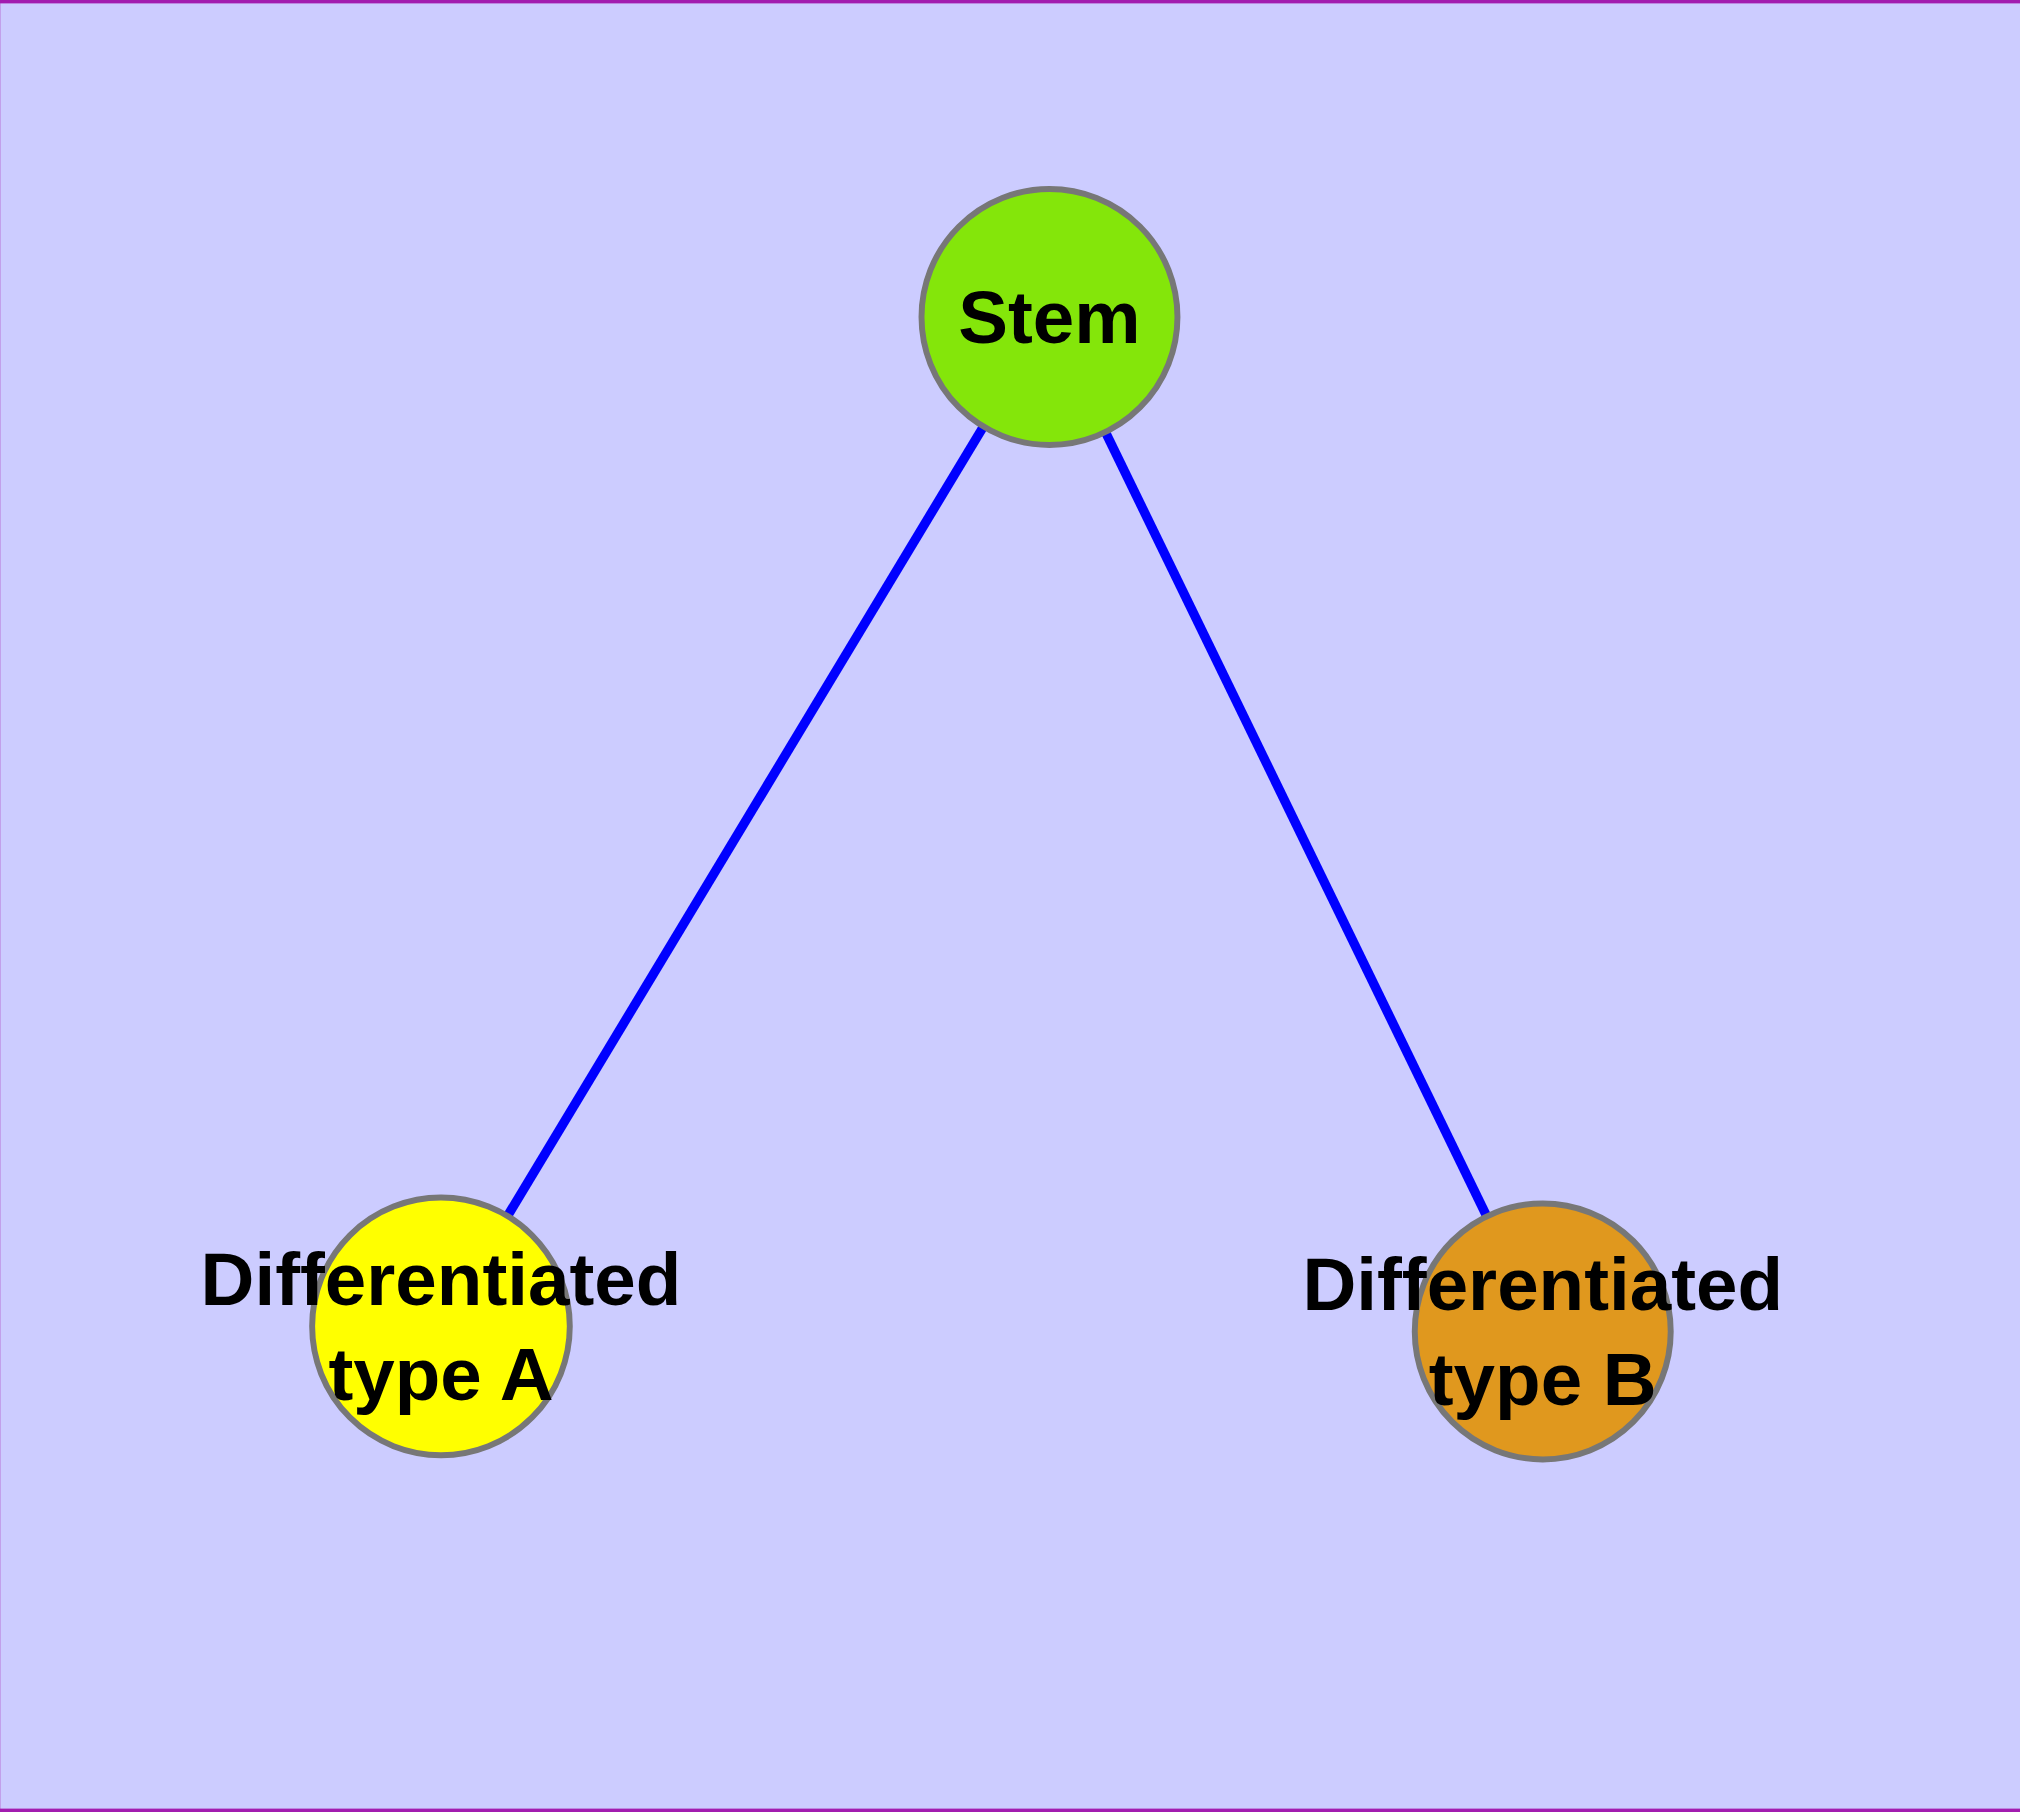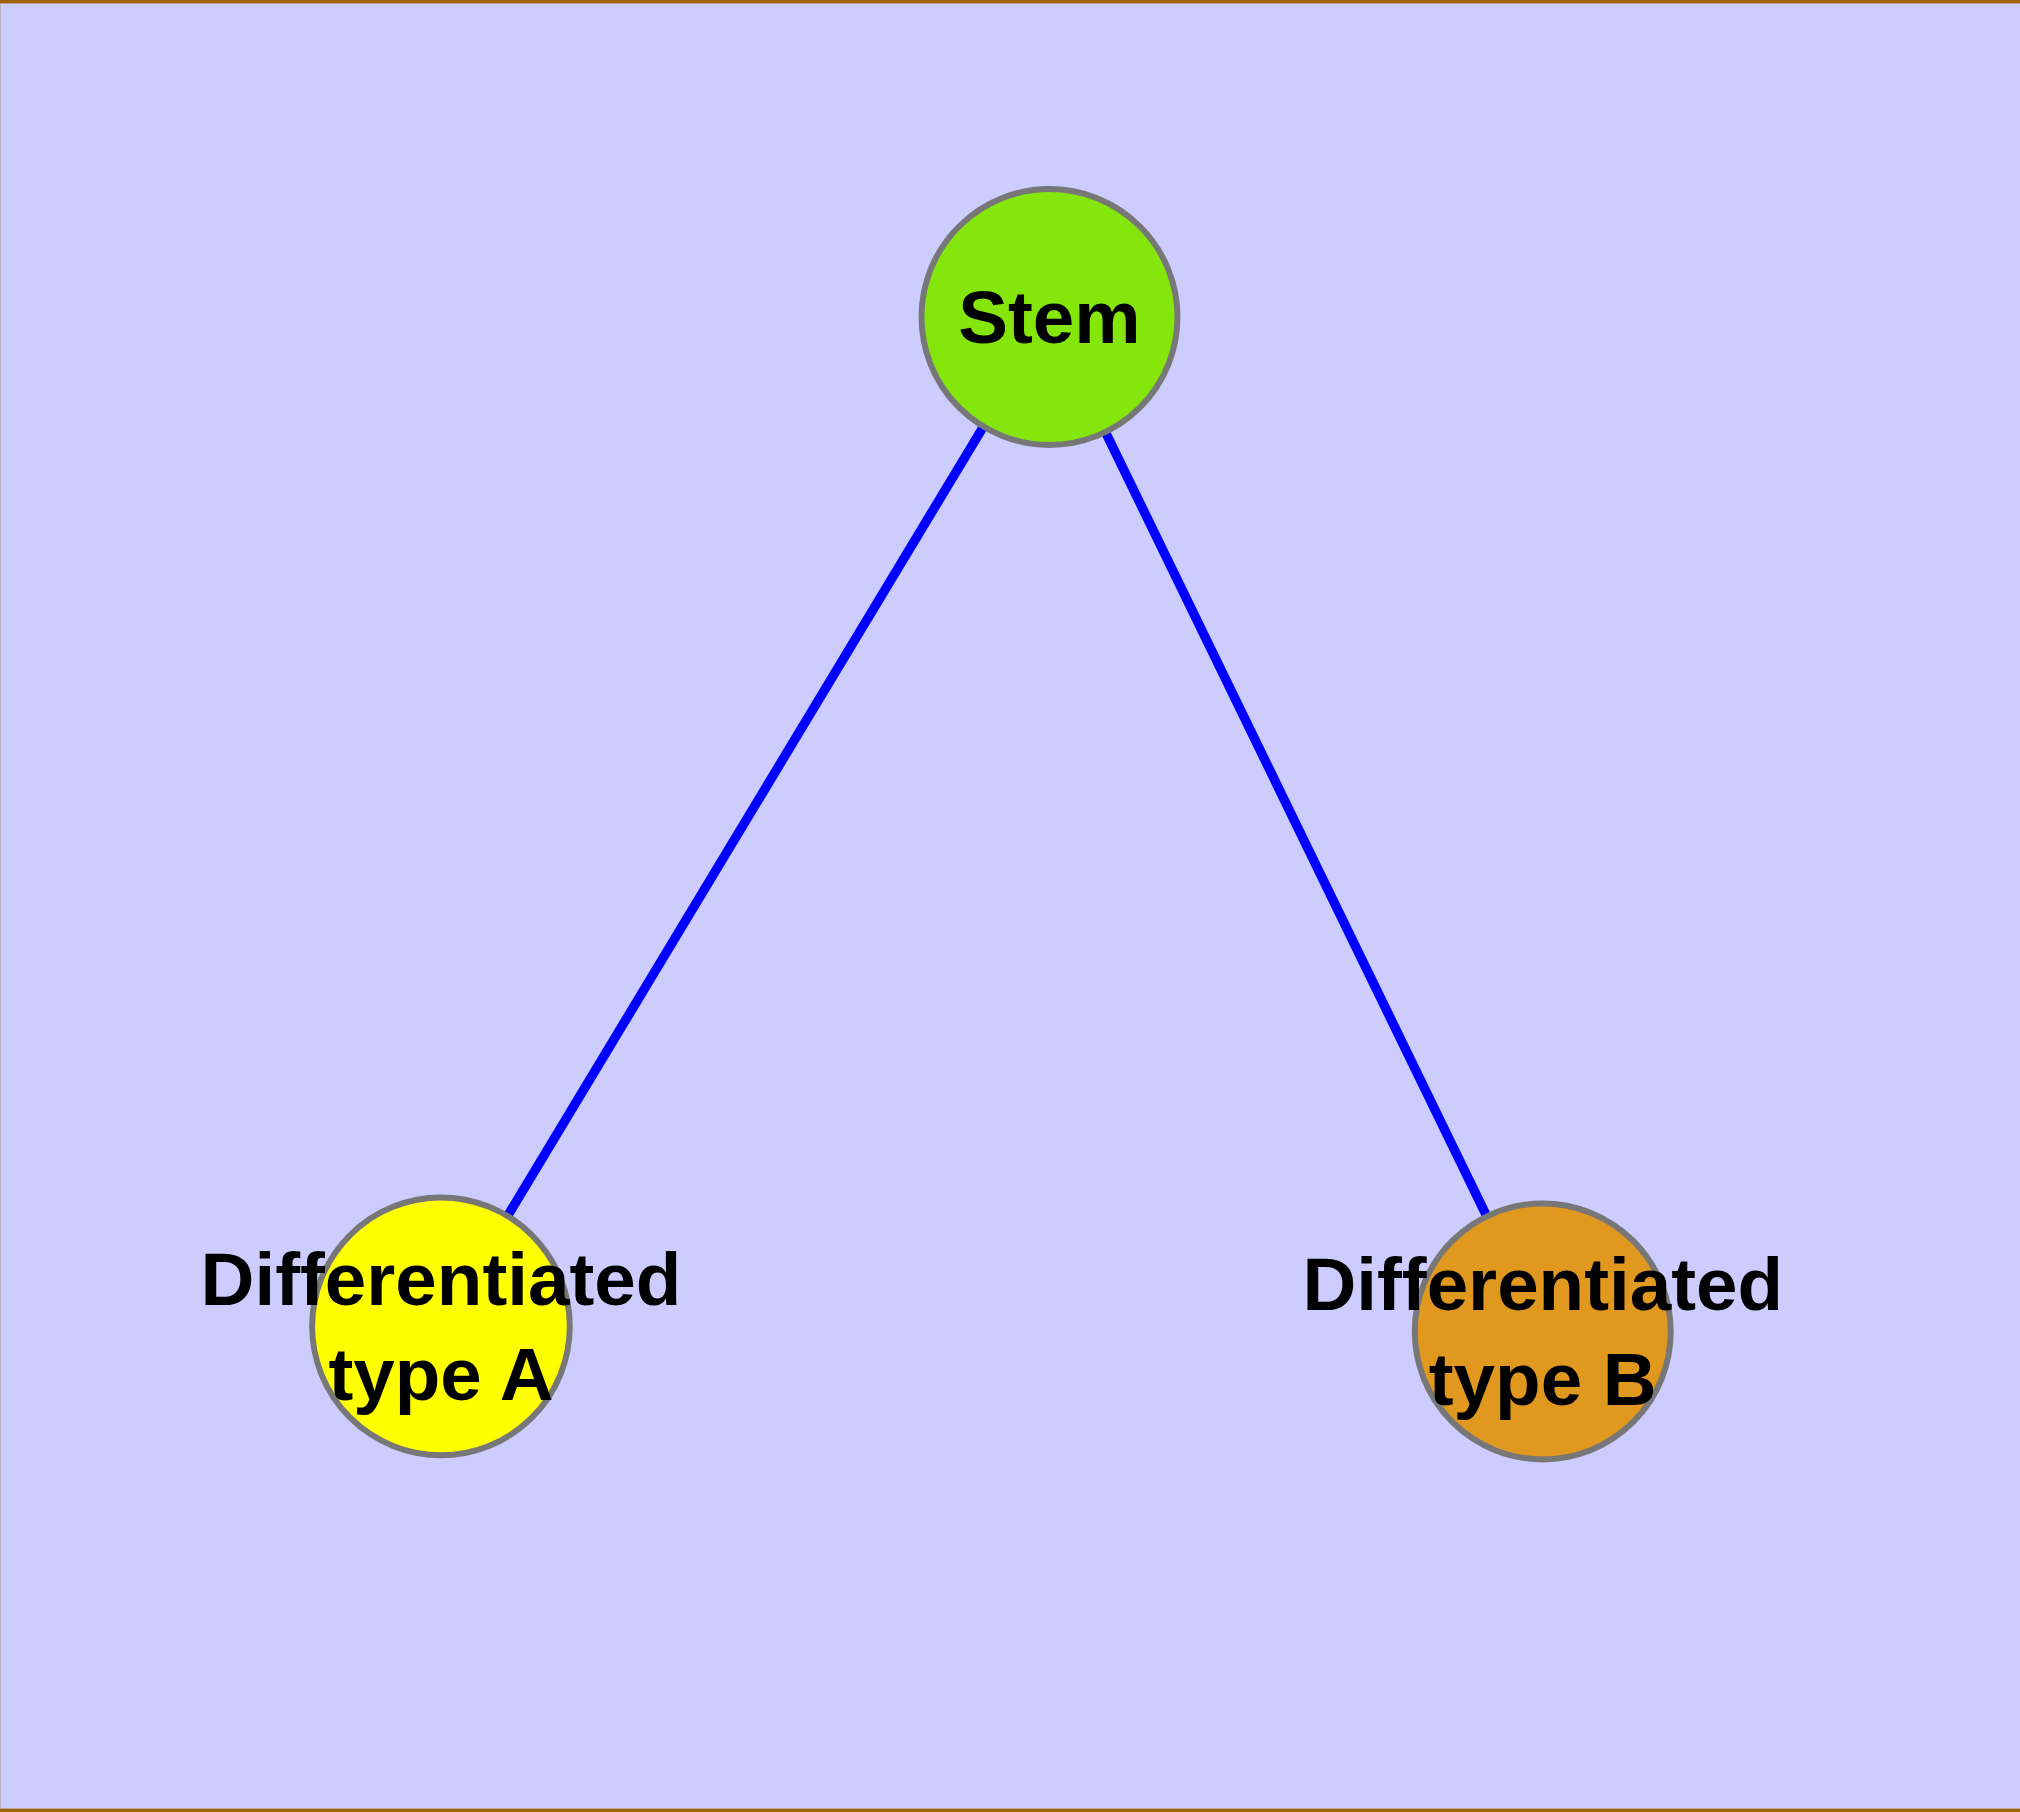--- a/index.html
+++ b/index.html
@@ -4,21 +4,21 @@
 <style>
   html, body {
     margin: 0;
     padding: 0;
     background: #ffffff;
   }
   .stage {
     position: relative;
     width: 2021px;
     height: 1812px;
-    background: #a16207;
+    background: #a21caf;
     overflow: hidden;
     font-family: "Liberation Sans", sans-serif;
   }
   svg.graph {
     display: block;
     position: absolute;
     left: 0;
     top: 0;
   }
   .node-label {

